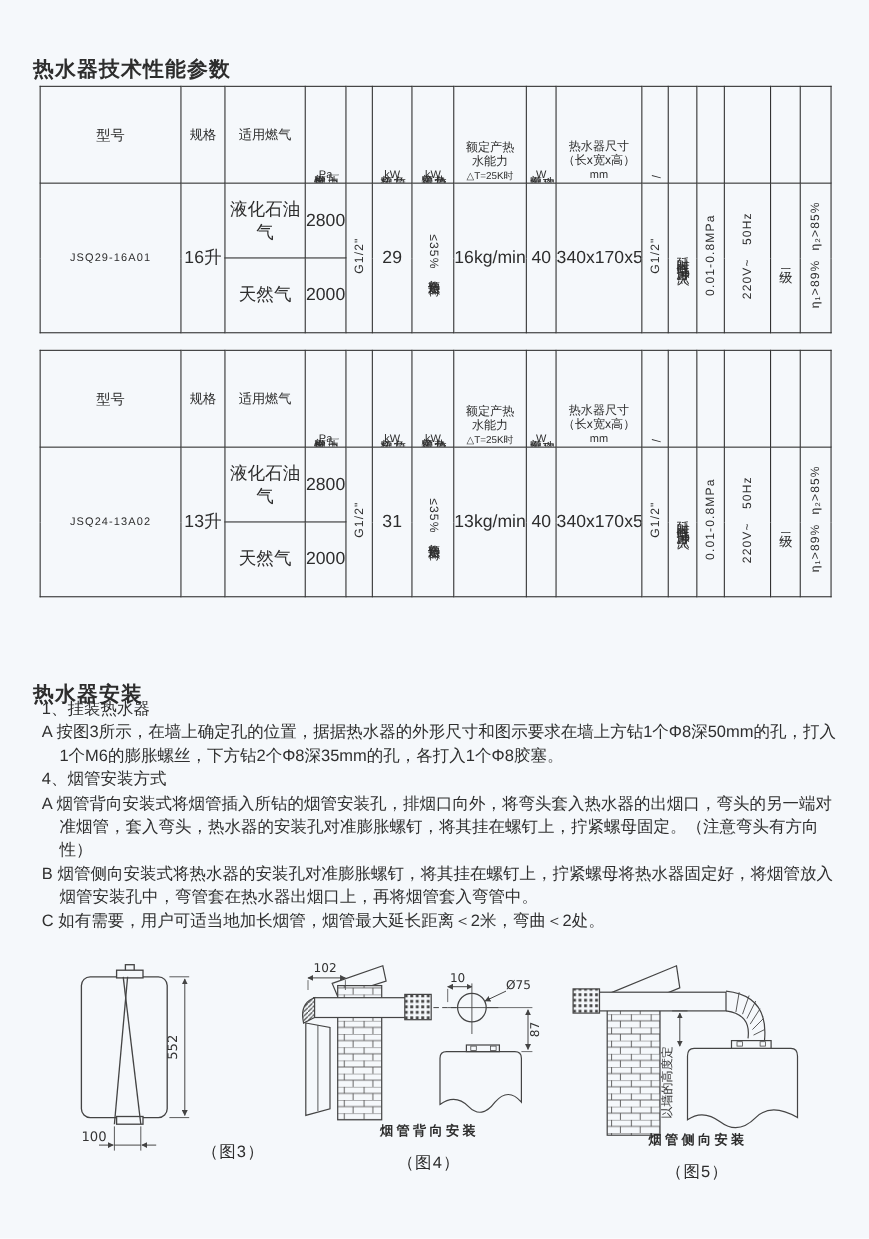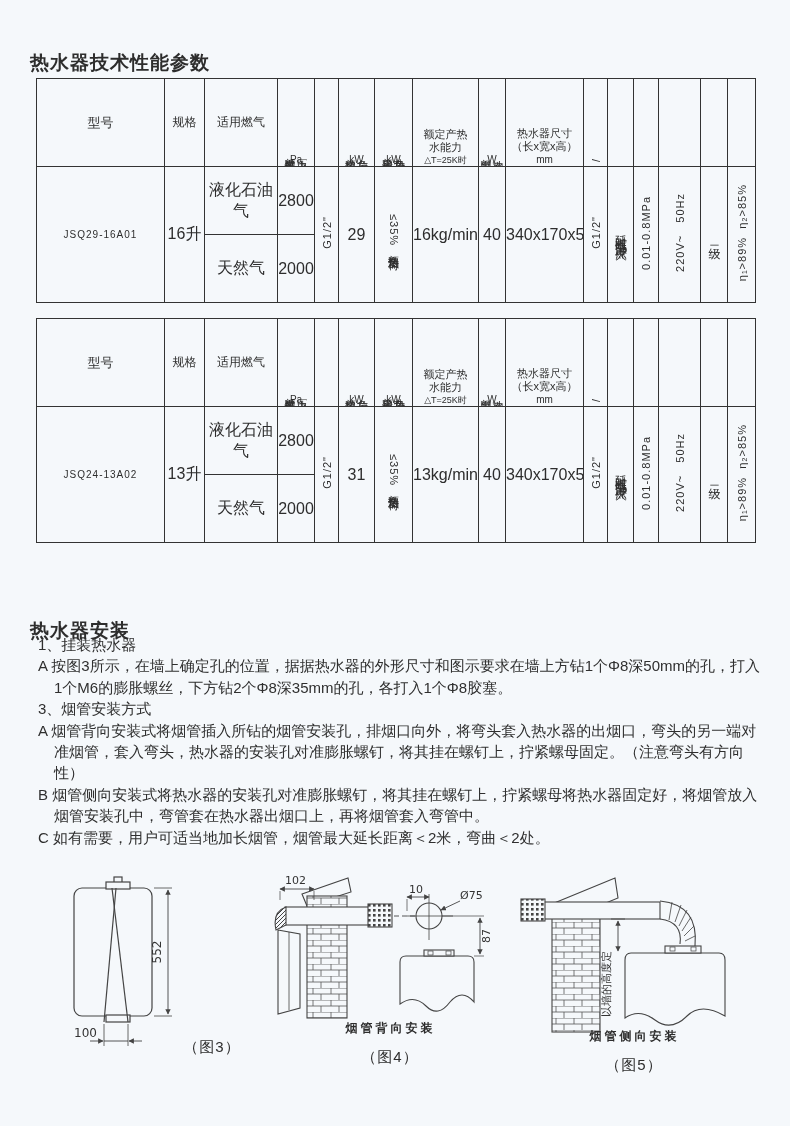--- a/index.html
+++ b/index.html
@@ -306,21 +306,21 @@
     </tbody>
       </table>
   </div>
 
 
   <div class="abs h1" style="left:30px;top:594px;">热水器安装</div>
 
   <div class="abs install" style="left:38px;top:634px;">
     <p>1、挂装热水器</p>
     <p class="hang">A 按图3所示，在墙上确定孔的位置，据据热水器的外形尺寸和图示要求在墙上方钻1个Φ8深50mm的孔，打入1个M6的膨胀螺丝，下方钻2个Φ8深35mm的孔，各打入1个Φ8胶塞。</p>
-    <p>3、烟管安装方式</p>
+    <p>4、烟管安装方式</p>
     <p class="hang">A 烟管背向安装式将烟管插入所钻的烟管安装孔，排烟口向外，将弯头套入热水器的出烟口，弯头的另一端对准烟管，套入弯头，热水器的安装孔对准膨胀螺钉，将其挂在螺钉上，拧紧螺母固定。（注意弯头有方向性）</p>
     <p class="hang">B 烟管侧向安装式将热水器的安装孔对准膨胀螺钉，将其挂在螺钉上，拧紧螺母将热水器固定好，将烟管放入烟管安装孔中，弯管套在热水器出烟口上，再将烟管套入弯管中。</p>
     <p class="hang">C 如有需要，用户可适当地加长烟管，烟管最大延长距离＜2米，弯曲＜2处。</p>
   </div>
 
   <svg class="abs" style="left:44px;top:872px;" width="210" height="190" viewBox="0 0 210 190">
     <defs>
       <marker id="m3" viewBox="0 0 10 10" refX="9" refY="5" markerWidth="6" markerHeight="6" orient="auto-start-reverse">
         <path d="M0,0L10,5L0,10Z" fill="#444"></path>
       </marker>

